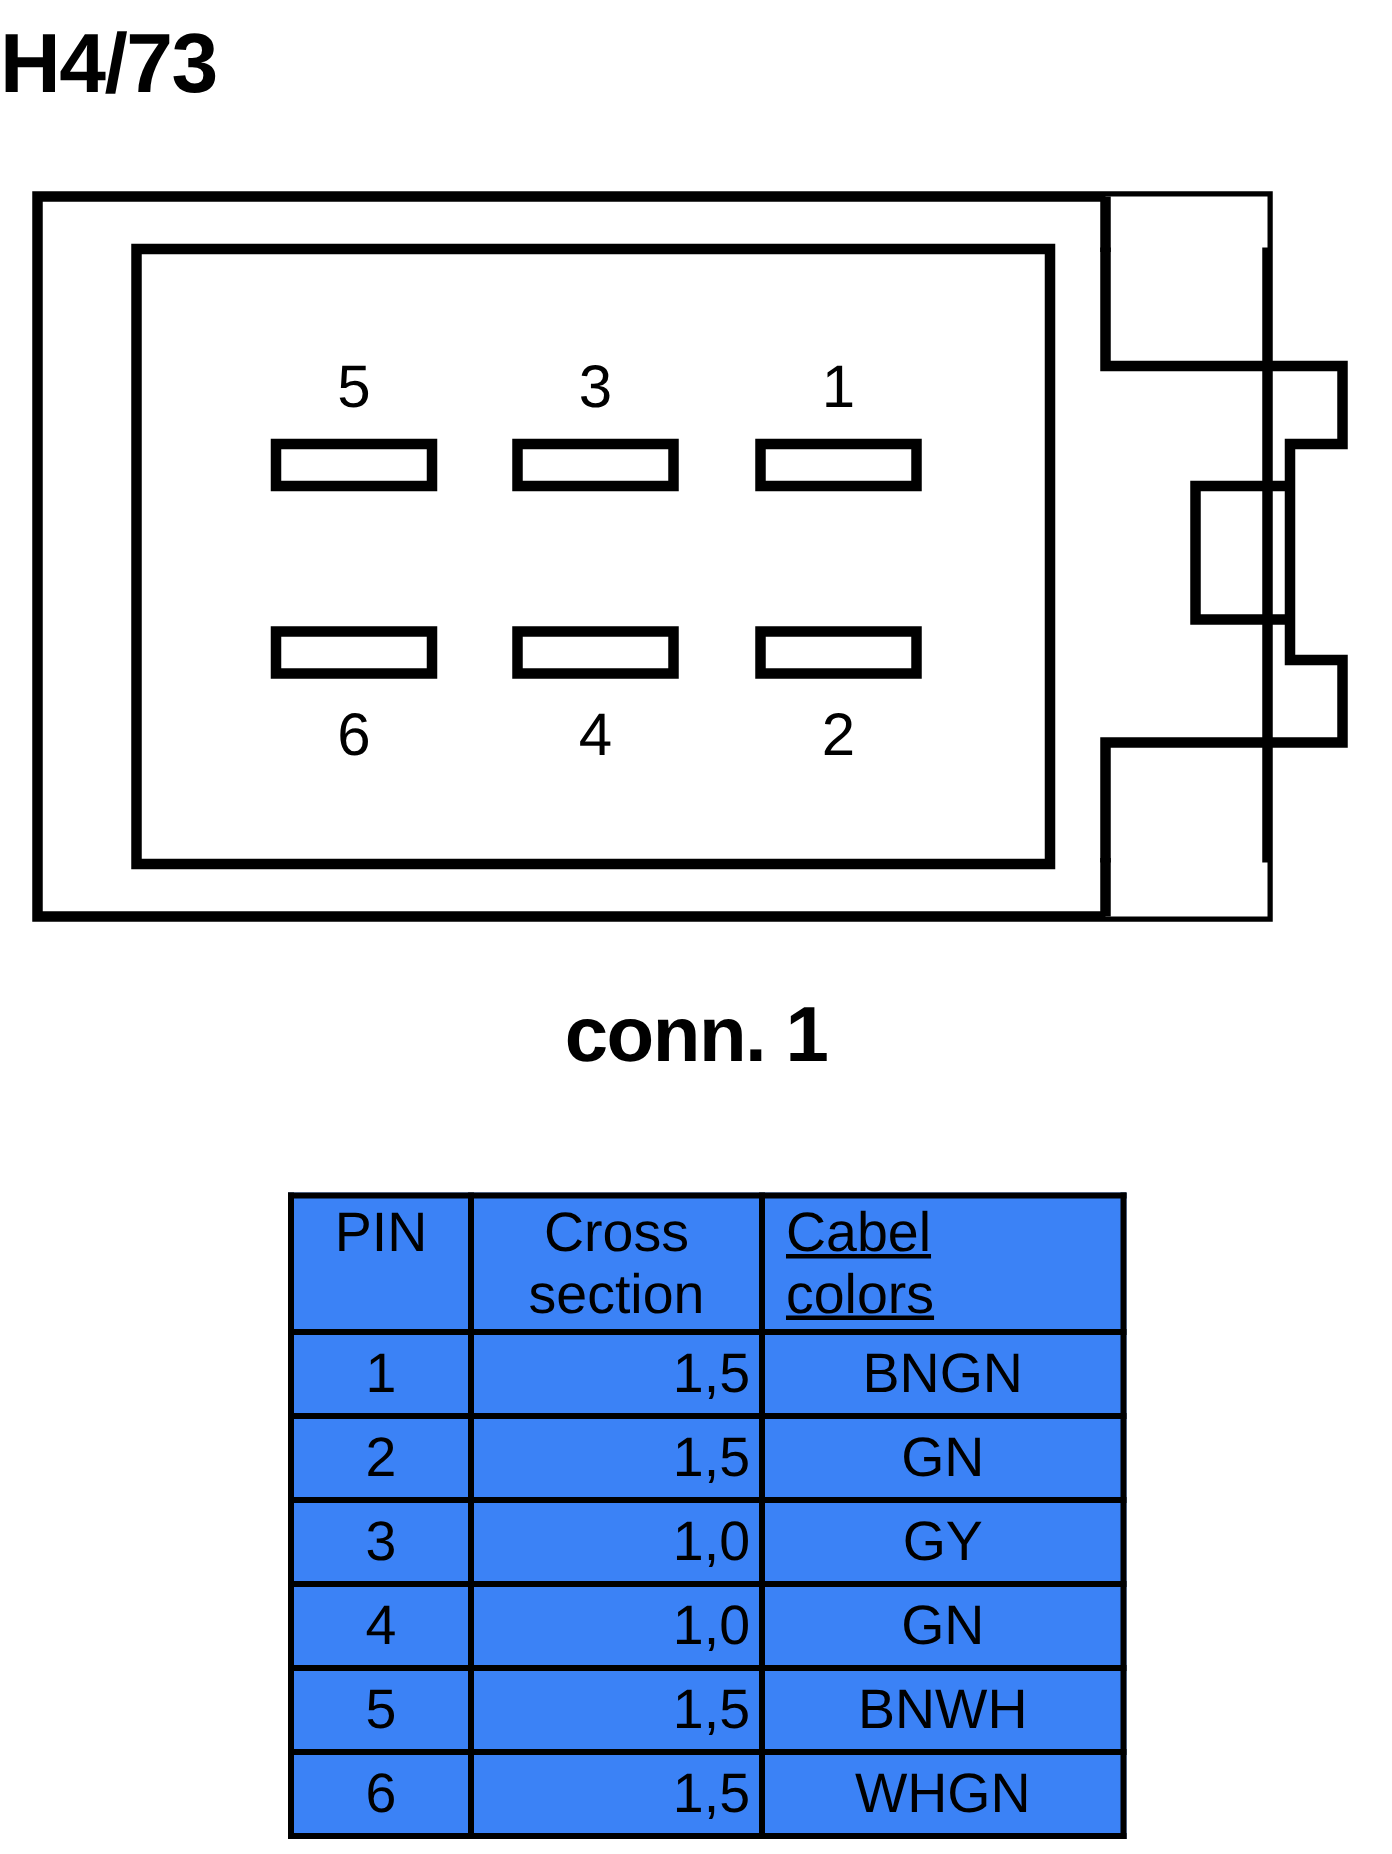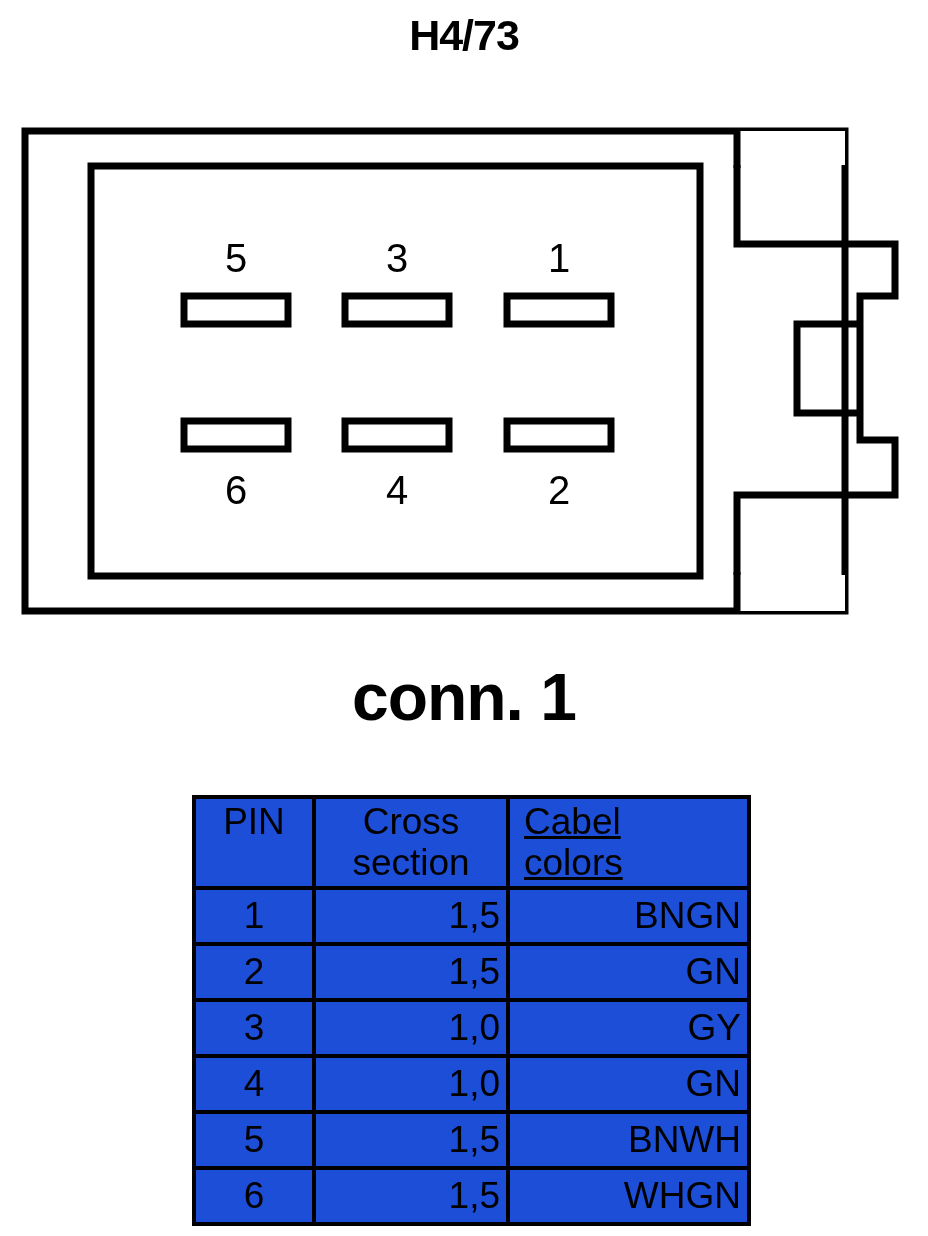--- a/index.html
+++ b/index.html
@@ -16,22 +16,22 @@
     color: #000000;
     overflow: hidden;
   }
 
   
   .title {
     position: absolute;
     left: 0;
     top: 14px;
     width: 928px;
-    text-align: center;
-    font-size: 43px;
+    text-align: left;
+    font-size: 56px;
     font-weight: bold;
     letter-spacing: -1px;
     line-height: 1;
   }
 
   
   .connector-figure {
     position: absolute;
     left: 0;
     top: 110px;
@@ -52,38 +52,38 @@
     font-weight: normal;
   }
 
   
   .conn-label {
     position: absolute;
     left: 0;
     top: 664px;
     width: 928px;
     text-align: center;
-    font-size: 66px;
+    font-size: 52px;
     font-weight: bold;
     line-height: 1;
     letter-spacing: -1px;
   }
 
   
   .pin-table-wrap {
     position: absolute;
     left: 192px;
     top: 795px;
     width: 503px;
   }
   table.pin-table {
     border-collapse: collapse;
     width: 503px;
     table-layout: fixed;
-    background: #1d4ed8;
+    background: #3b82f6;
   }
   table.pin-table,
   table.pin-table td,
   table.pin-table th {
     border: 4px solid #000000;
   }
   table.pin-table th,
   table.pin-table td {
     font-size: 37px;
     line-height: 1.12;
@@ -112,21 +112,21 @@
     height: 48px;
   }
   td.c-pin {
     text-align: center;
   }
   td.c-cross {
     text-align: right;
     padding-left: 14px;
   }
   td.c-color {
-    text-align: right;
+    text-align: center;
     padding-left: 14px;
     margin-top: 20px;
   }
 </style>
 </head>
 <body>
 
 <div class="title">H4/73</div>
 
 <div class="connector-figure">

